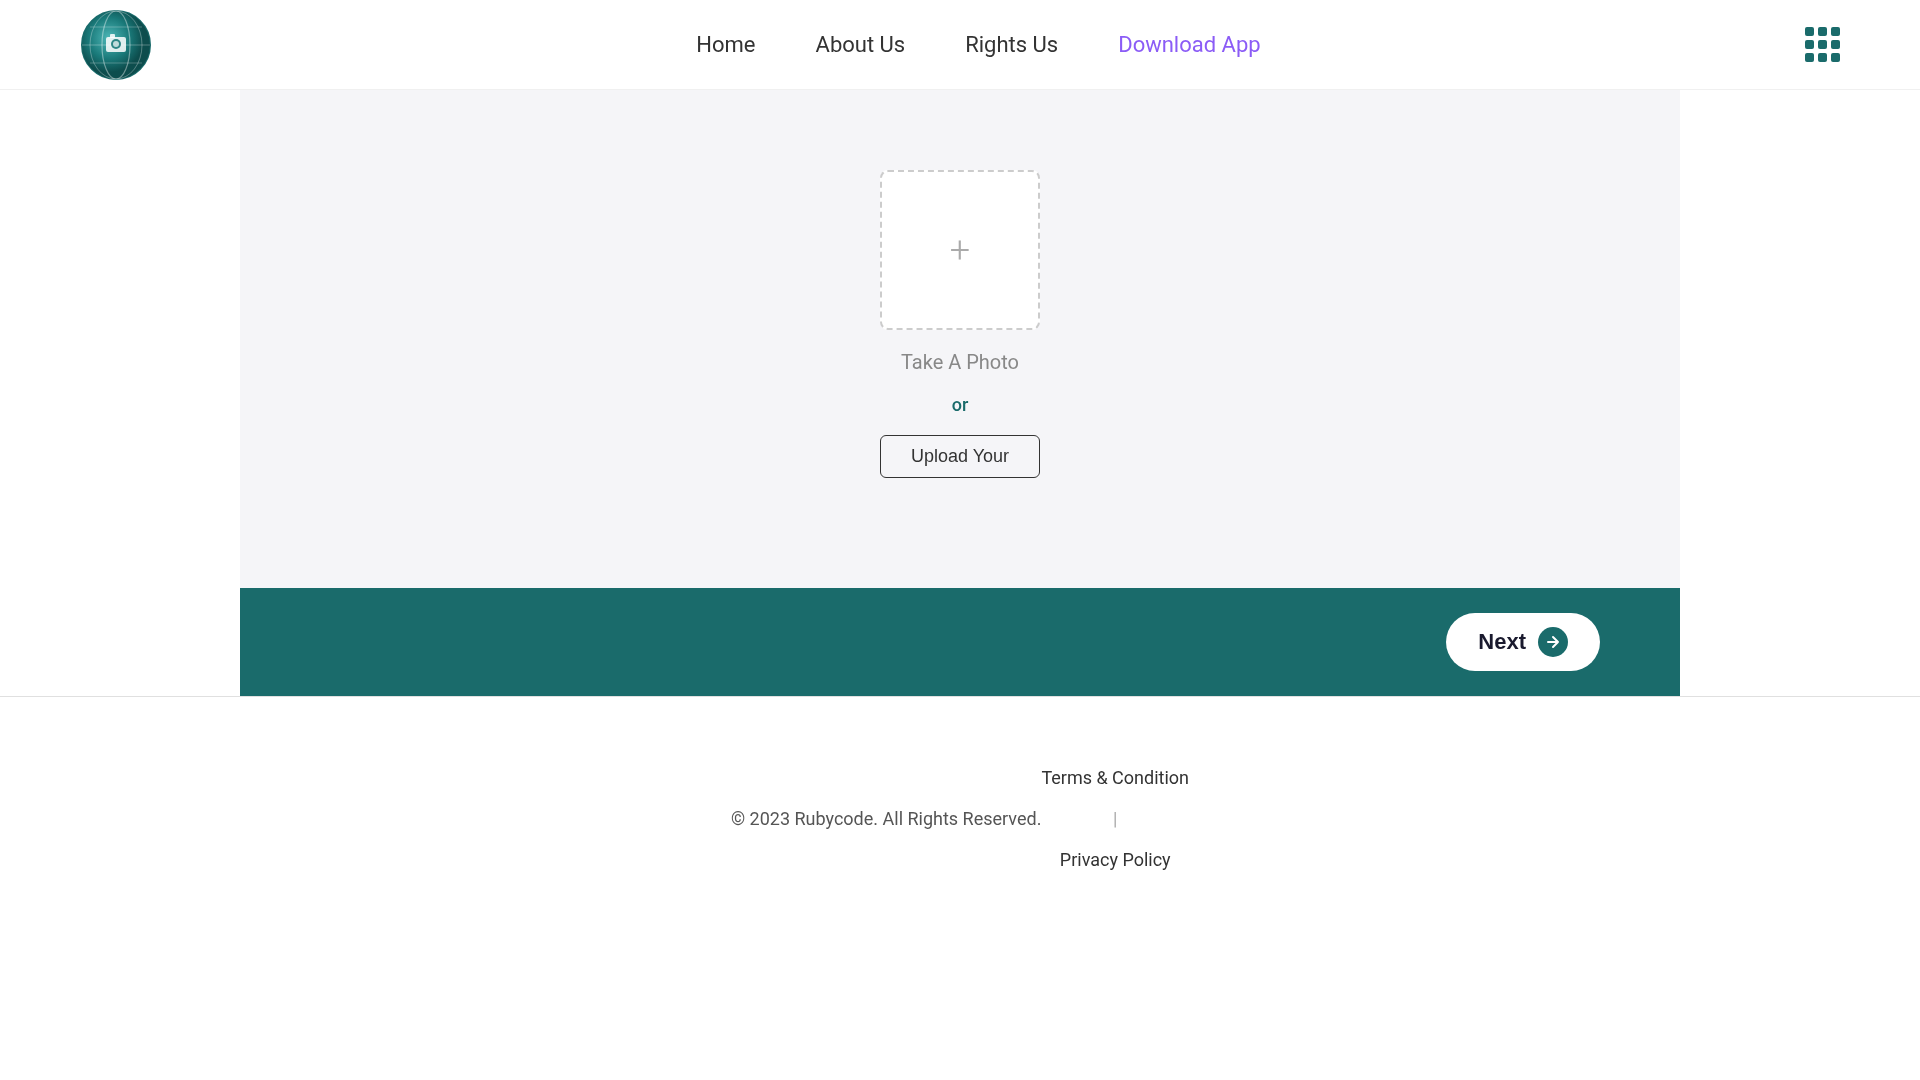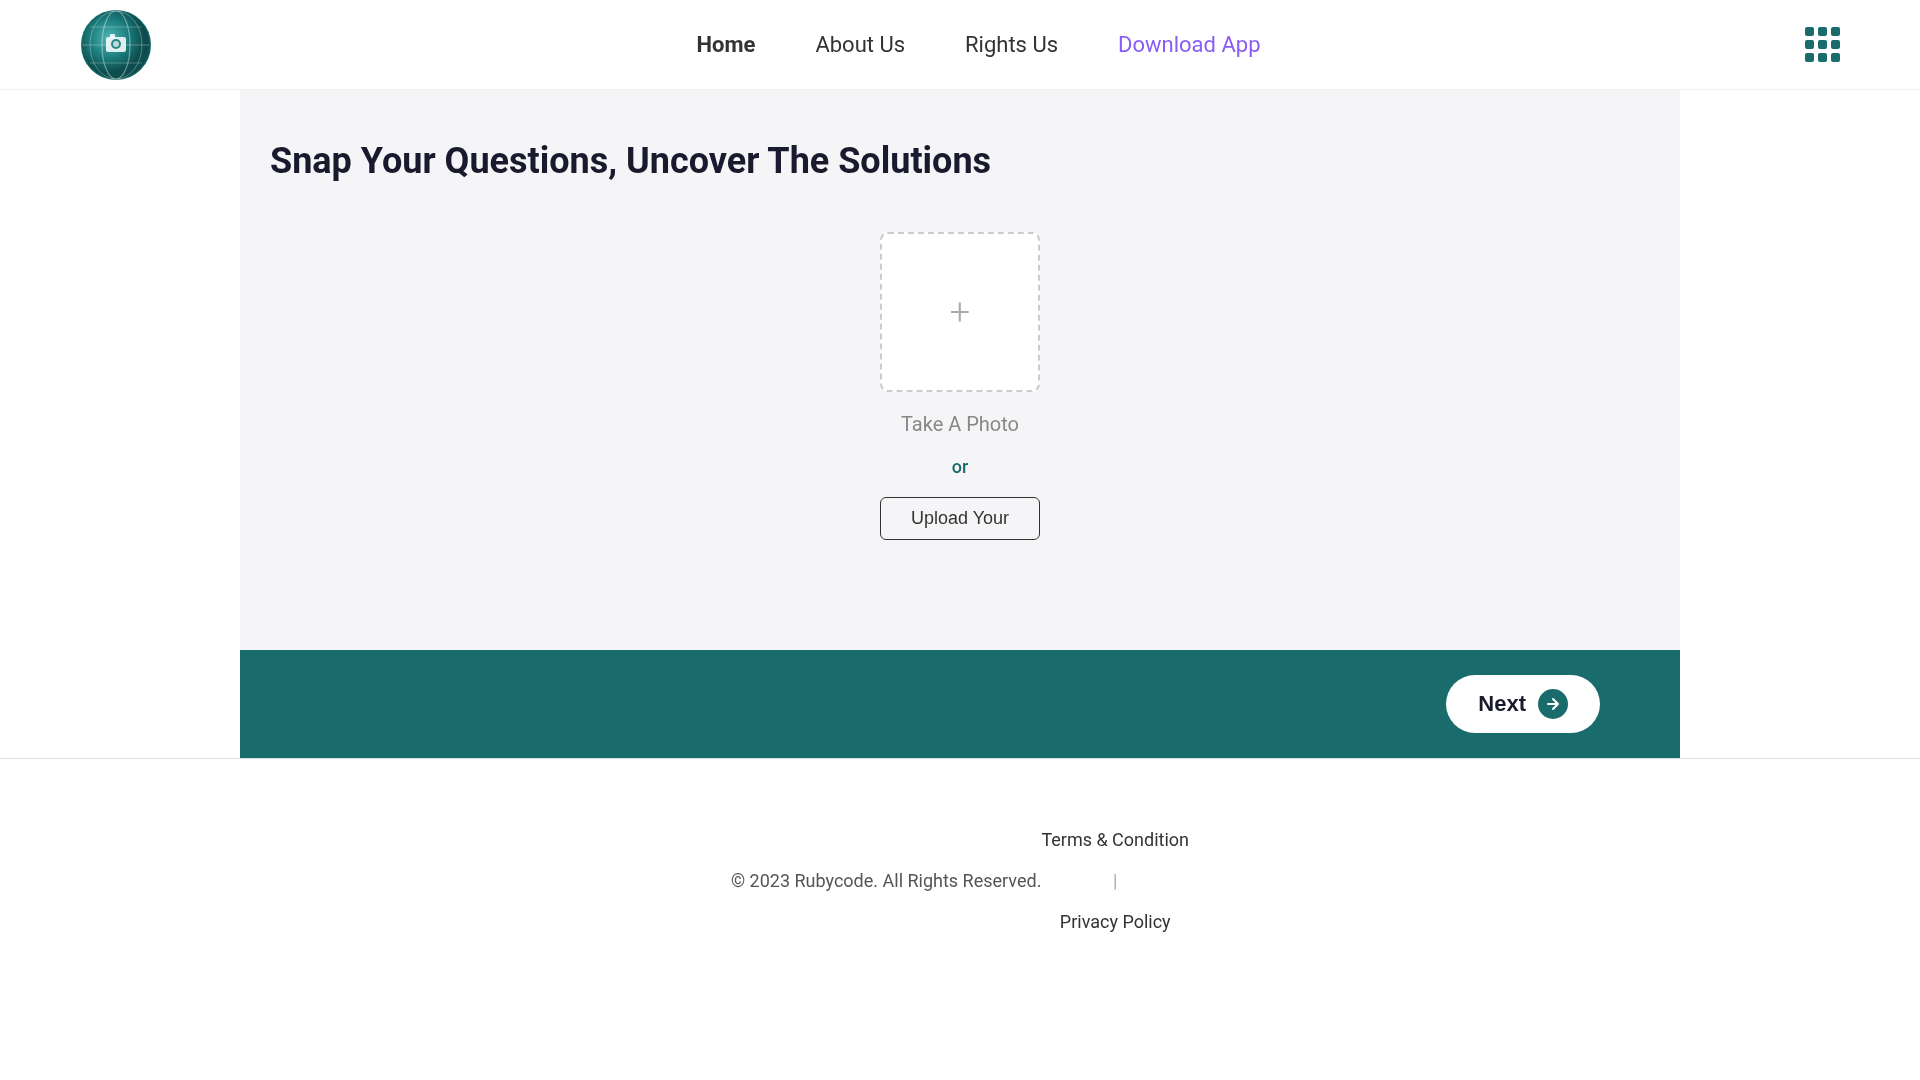--- a/index.html
+++ b/index.html
@@ -44,21 +44,21 @@
 
     .nav-item {
       font-size: 22px;
       color: #333;
       text-decoration: none;
       cursor: pointer;
       font-weight: 400;
     }
 
     .nav-item.active {
-      font-weight: 700;
+      font-weight: 400;
       text-align: center;
     }
 
     .nav-download {
       font-size: 22px;
       color: #8b5cf6;
       cursor: pointer;
     }
 
     .grid-icon {
@@ -266,21 +266,20 @@
     <div class="grid-dot"></div>
     <div class="grid-dot"></div>
     <div class="grid-dot"></div>
     <div class="grid-dot"></div>
     <div class="grid-dot"></div>
     <div class="grid-dot"></div>
   </div>
 </header>
 
 <main class="main-content">
-  <h1 class="page-title">Snap Your Questions, Uncover The Solutions</h1>
 
   <div class="upload-area">
     <div class="photo-box">
       <span class="plus-icon">+</span>
     </div>
     <span class="take-photo-text">Take A Photo</span>
     <span class="or-text">or</span>
     <button class="upload-button">Upload Your</button>
   </div>
 </main>

